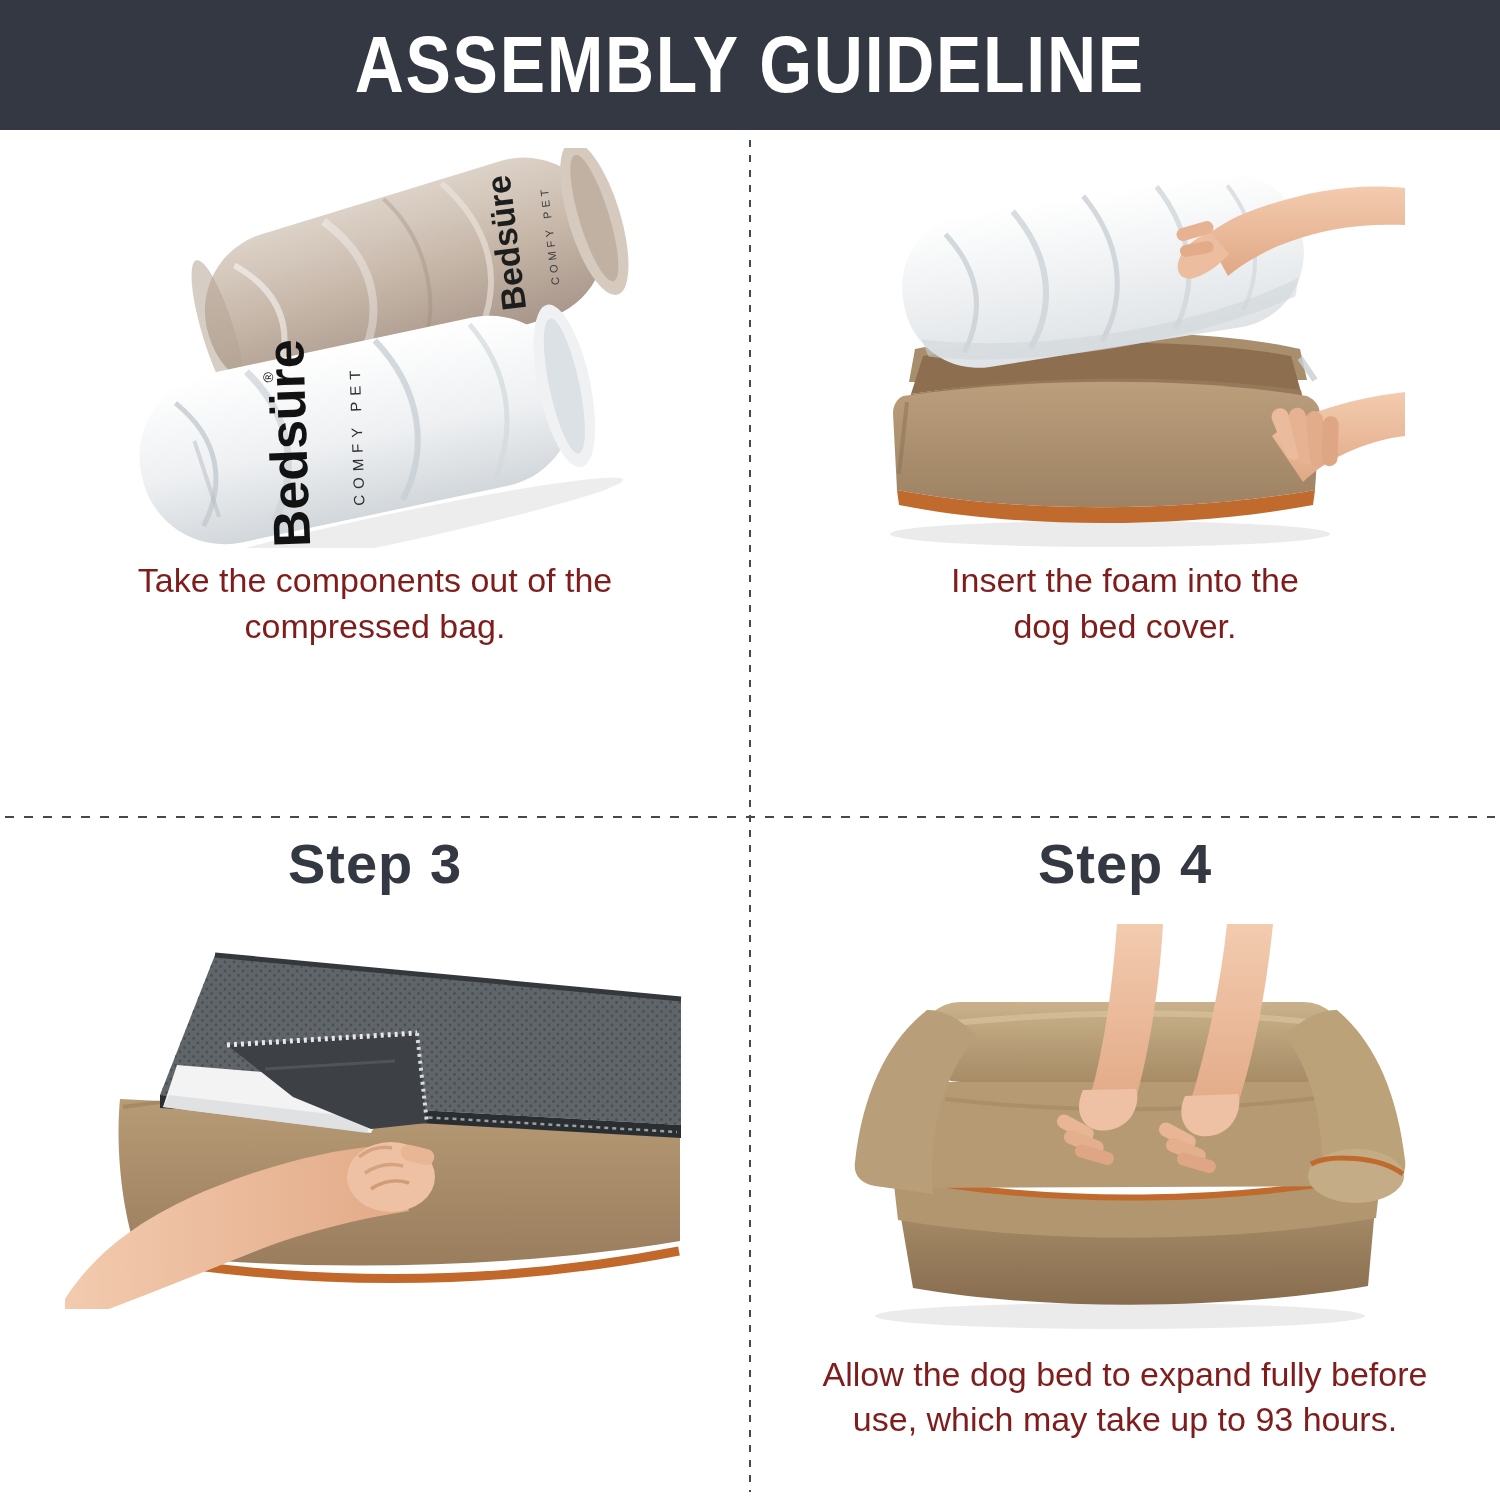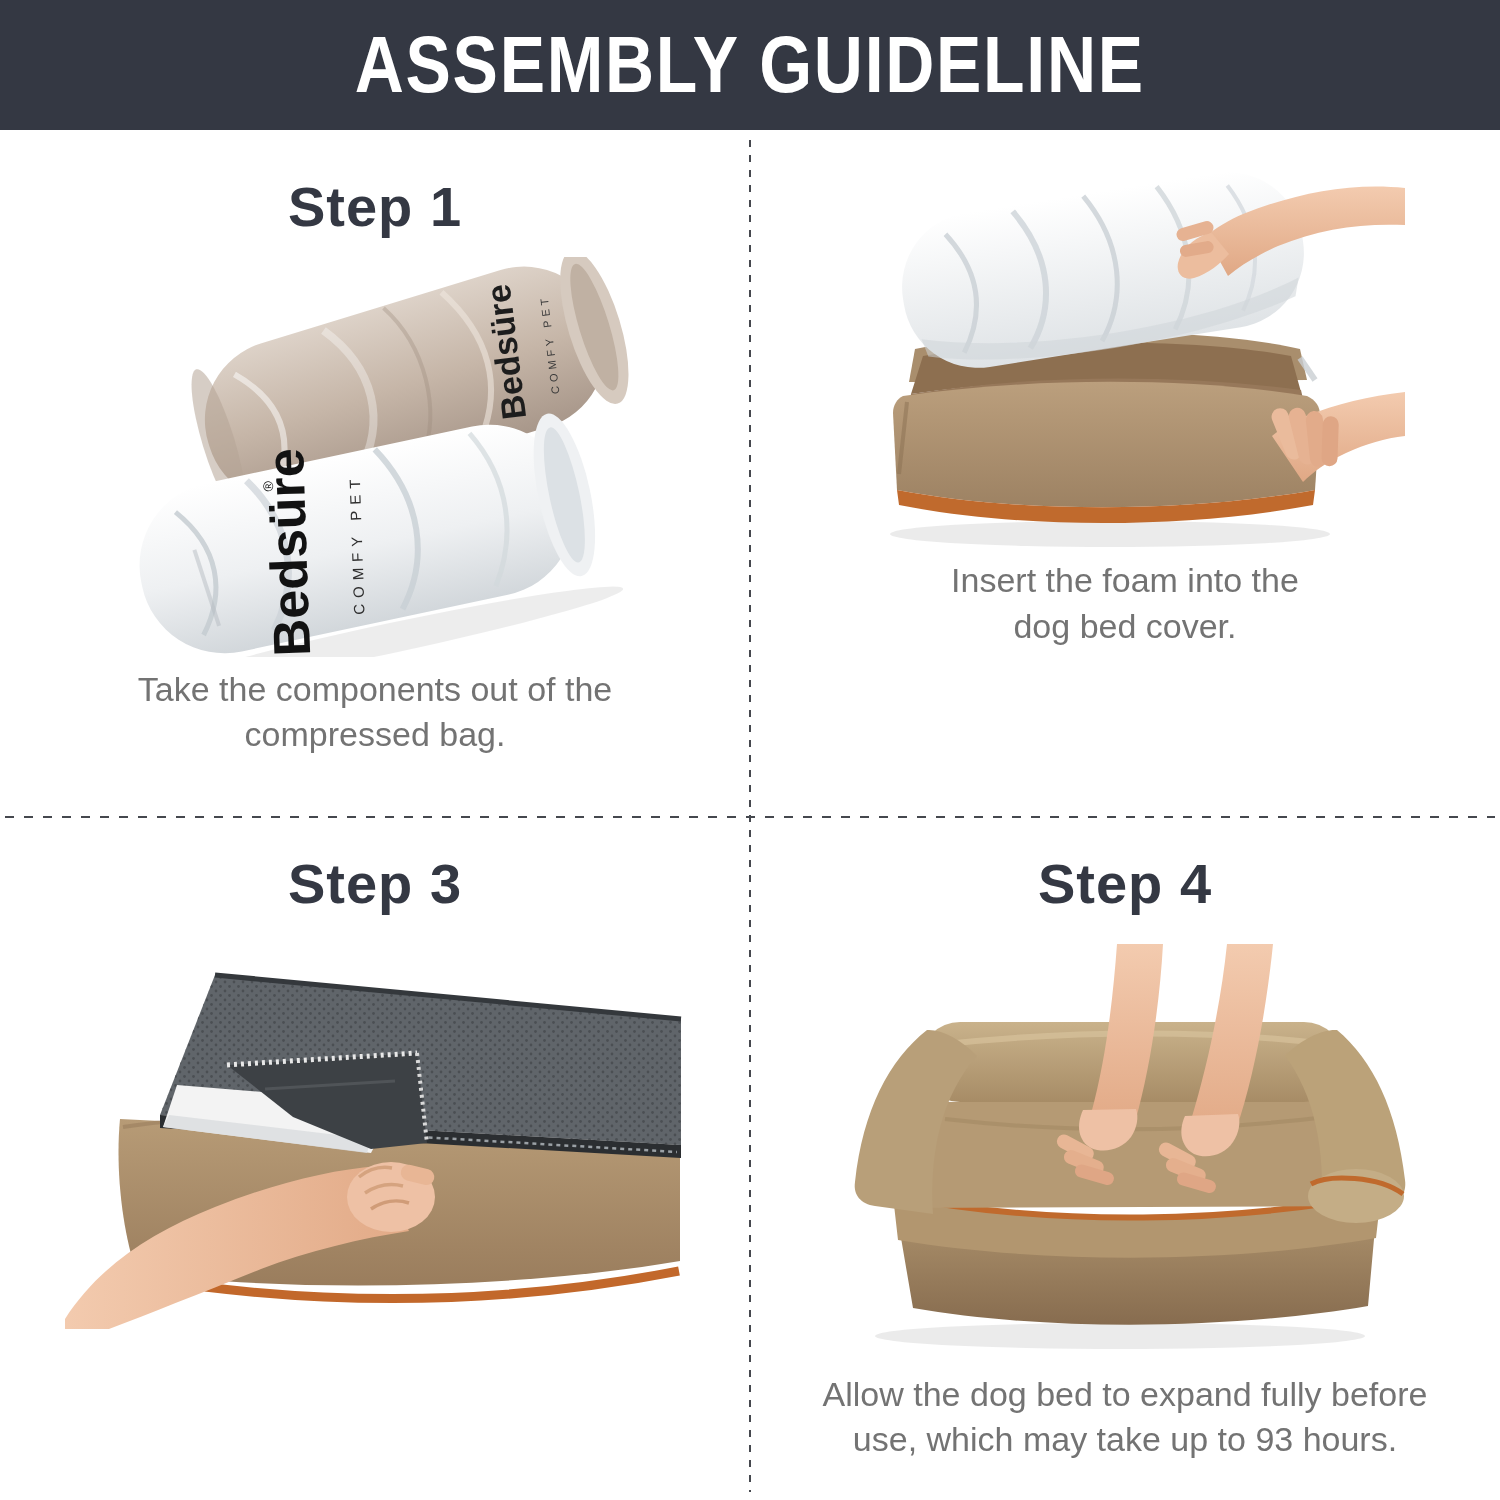--- a/index.html
+++ b/index.html
@@ -16,41 +16,40 @@
   .divider-h{position:absolute;top:816px;left:5px;width:1490px;height:2px;
     background:repeating-linear-gradient(to right,#45484e 0 9px,transparent 9px 19px);}
 
   
   .quad{position:absolute;width:750px;display:flex;flex-direction:column;align-items:center;}
   .q1{left:0;top:130px;height:687px;}
   .q2{left:750px;top:130px;height:687px;}
   .q3{left:0;top:817px;height:683px;}
   .q4{left:750px;top:817px;height:683px;gap:14px;}
   .row1 .step-title{margin-top:46px;}
-  .row2 .step-title{margin-top:36px;}
+  .row2 .step-title{margin-top:16px;}
   .step-title{font-size:56px;line-height:1.12;font-weight:bold;color:#343843;letter-spacing:1px;}
   .art{height:408px;margin-top:14px;display:flex;align-items:center;justify-content:center;}
-  .caption{margin:6px 0 0 0;font-size:34px;line-height:1.34;color:#737373;text-align:center;white-space:pre-line;font-weight:normal;}
+  .caption{margin:6px 0 0 0;font-size:34px;line-height:1.34;color:#7f1d1d;text-align:center;white-space:pre-line;font-weight:normal;}
 
   svg text{font-family:"Liberation Sans","DejaVu Sans",sans-serif;}
 </style>
 </head>
 <body>
 
 <div class="canvas">
 
   <div class="header">
     <h1>ASSEMBLY GUIDELINE</h1>
   </div>
 
   <div class="divider-v"></div>
   <div class="divider-h"></div>
 
   <section class="quad q1 row1">
-    <div class="step-title">Step 1</div>
     <div class="art">
       <svg width="540" height="400" viewBox="0 0 540 400">
         <defs>
           <linearGradient id="rollTaupe" x1="0" y1="0" x2="0" y2="1">
             <stop offset="0" stop-color="#ddd2c8"></stop>
               <stop offset="0.5" stop-color="#c6b6a8"></stop>
               <stop offset="1" stop-color="#a8978a"></stop>
           </linearGradient>
           <linearGradient id="rollWhite" x1="0" y1="0" x2="0" y2="1">
             <stop offset="0" stop-color="#ffffff"></stop>

